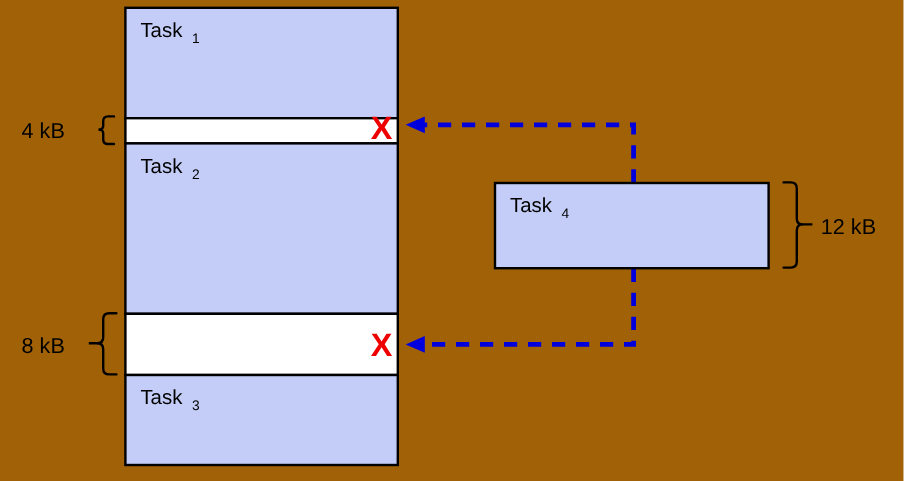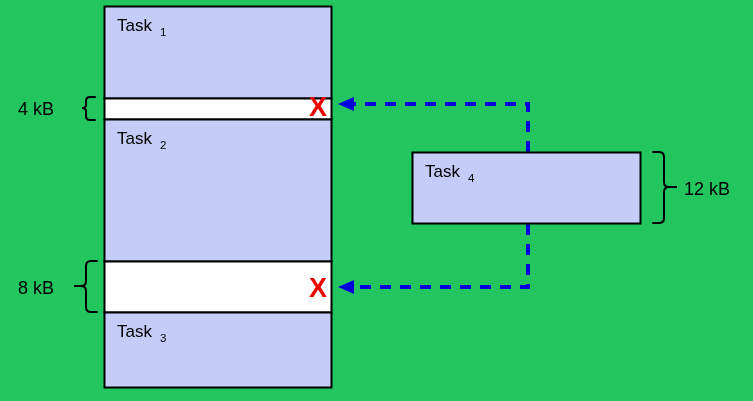--- a/index.html
+++ b/index.html
@@ -7,21 +7,21 @@
     padding: 0;
     background: #ffffff;
   }
   body {
     font-family: "Liberation Sans", sans-serif;
   }
   #stage {
     position: relative;
     width: 753px;
     height: 401px;
-    background: #22c55e;
+    background: #a16207;
     overflow: hidden;
   }
   #diagram-svg {
     position: absolute;
     left: 0;
     top: 0;
     width: 753px;
     height: 401px;
   }
   .blk-label {

